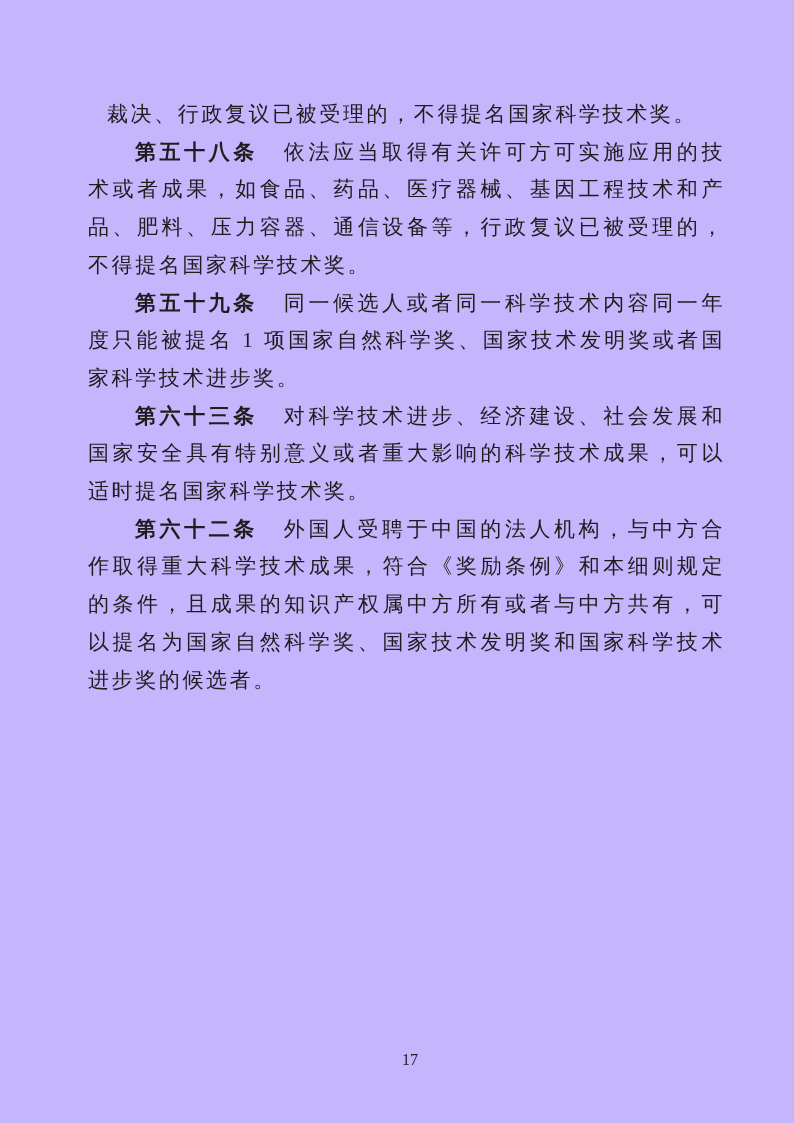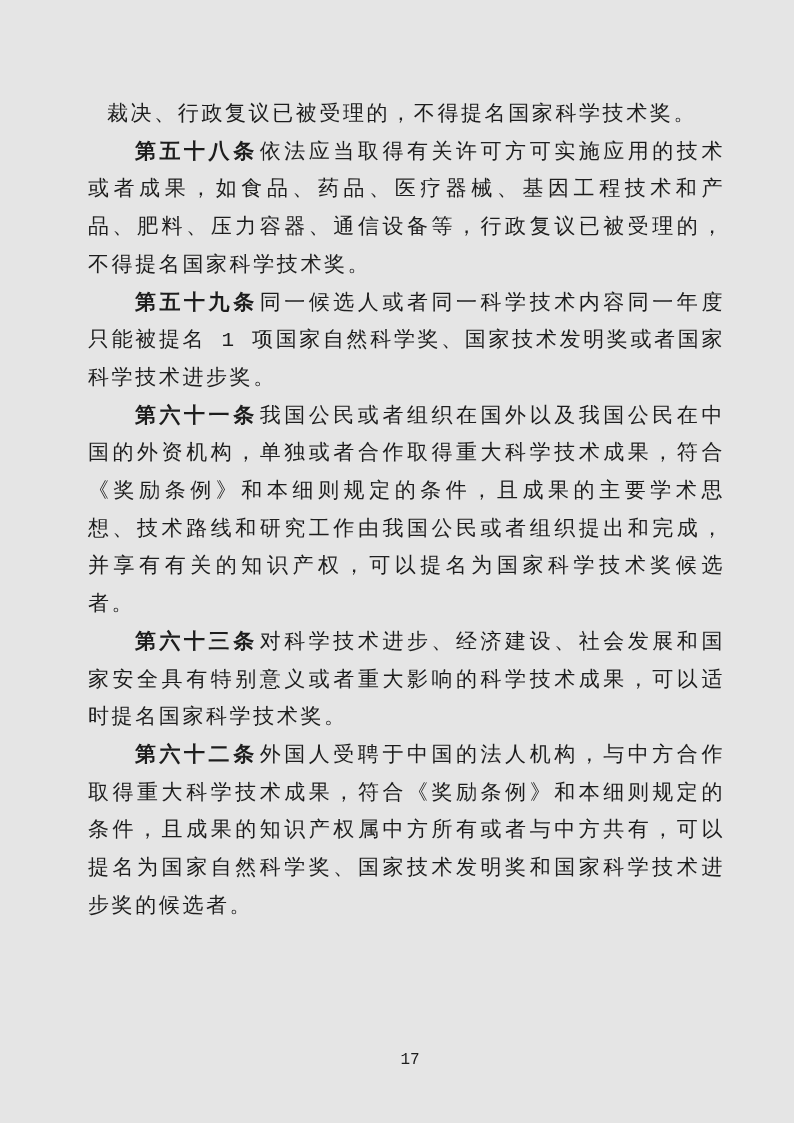--- a/index.html
+++ b/index.html
@@ -4,23 +4,23 @@
 <style>
   html, body {
     margin: 0;
     padding: 0;
     background: #ffffff;
   }
   .page {
     position: relative;
     width: 794px;
     height: 1123px;
-    background: #e5e5e5;
+    background: #c4b5fd;
     overflow: hidden;
-    font-family: Liberation Mono, monospace;
+    font-family: Liberation Serif, serif;
   }
   .content {
     position: absolute;
     left: 88px;
     top: 96px;
     width: 637px;
     color: #1d1d1d;
     font-size: 21px;
     line-height: 37.7px;
     letter-spacing: 2.6px;
@@ -29,21 +29,21 @@
   .content p {
     margin: 0;
     padding: 0;
     text-indent: 47px;
   }
   .content p.p-cont {
     text-indent: 19px;
   }
   .lead {
     font-weight: bold;
-    margin-right: 2px;
+    margin-right: 26px;
   }
   .footer {
     position: absolute;
     left: 13px;
     top: 1050px;
     width: 794px;
     text-align: center;
     font-size: 16px;
     letter-spacing: 0;
     color: #1d1d1d;
@@ -56,21 +56,20 @@
 <div class="page">
   <div class="content">
 
     <p class="p-cont"><span>裁决、行政复议已被受理的，不得提名国家科学技术奖。</span></p>
 
     <p><span class="lead">第五十八条</span><span>依法应当取得有关许可方可实施应用的技术或者成果，如食品、药品、医疗器械、基因工程技术和产品、肥料、压力容器、通信设备等，行政复议已被受理的，不得提名国家科学技术奖。</span></p>
 
     <p><span class="lead">第五十九条</span><span>同一候选人或者同一科学技术内容同一年度只能被提名 1 项国家自然科学奖、国家技术发明奖或者国家科学技术进步奖。</span></p>
 
 
-    <p><span class="lead">第六十一条</span><span>我国公民或者组织在国外以及我国公民在中国的外资机构，单独或者合作取得重大科学技术成果，符合《奖励条例》和本细则规定的条件，且成果的主要学术思想、技术路线和研究工作由我国公民或者组织提出和完成，并享有有关的知识产权，可以提名为国家科学技术奖候选者。</span></p>
 
     <p><span class="lead">第六十三条</span><span>对科学技术进步、经济建设、社会发展和国家安全具有特别意义或者重大影响的科学技术成果，可以适时提名国家科学技术奖。</span></p>
 
     <p><span class="lead">第六十二条</span><span>外国人受聘于中国的法人机构，与中方合作取得重大科学技术成果，符合《奖励条例》和本细则规定的条件，且成果的知识产权属中方所有或者与中方共有，可以提名为国家自然科学奖、国家技术发明奖和国家科学技术进步奖的候选者。</span></p>
 
 
   </div>
 
   <div class="footer"><span>17</span></div>
 </div>

